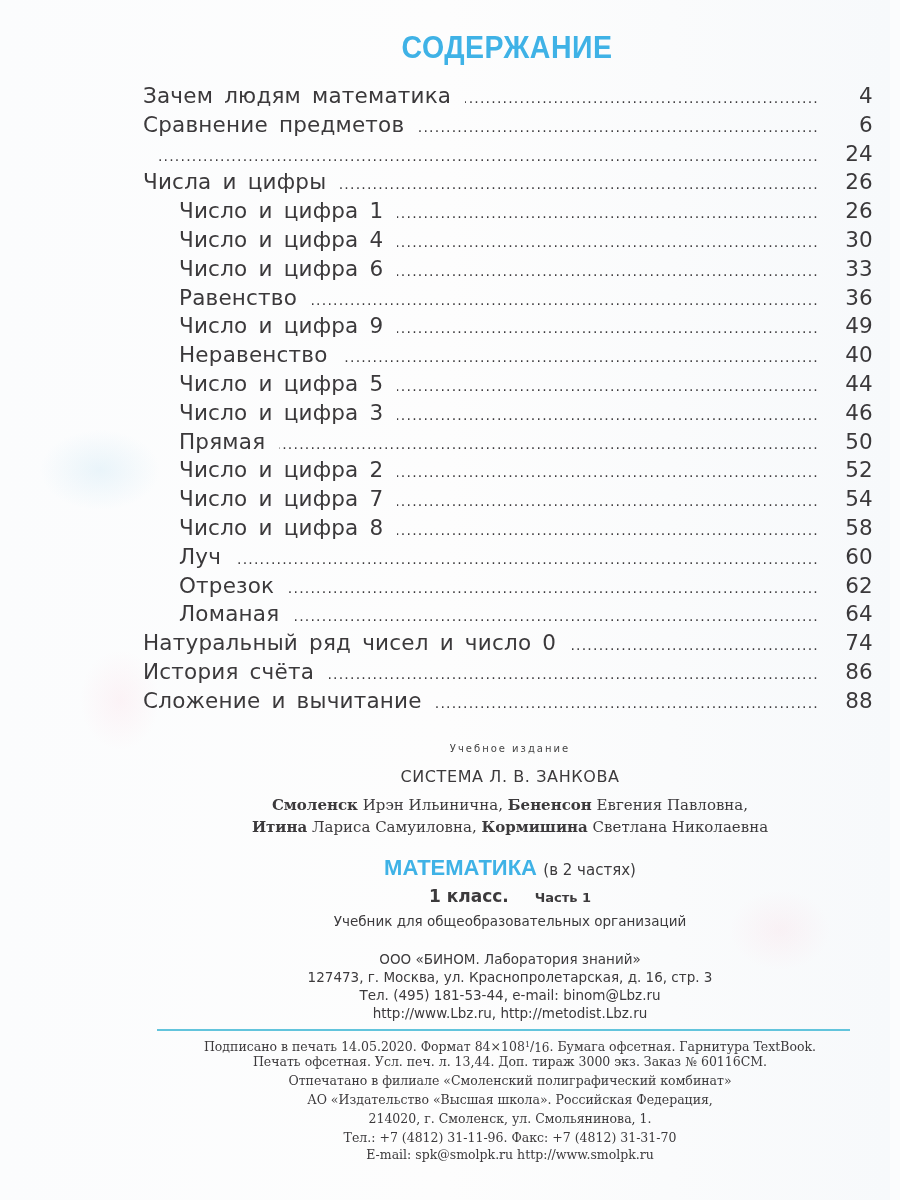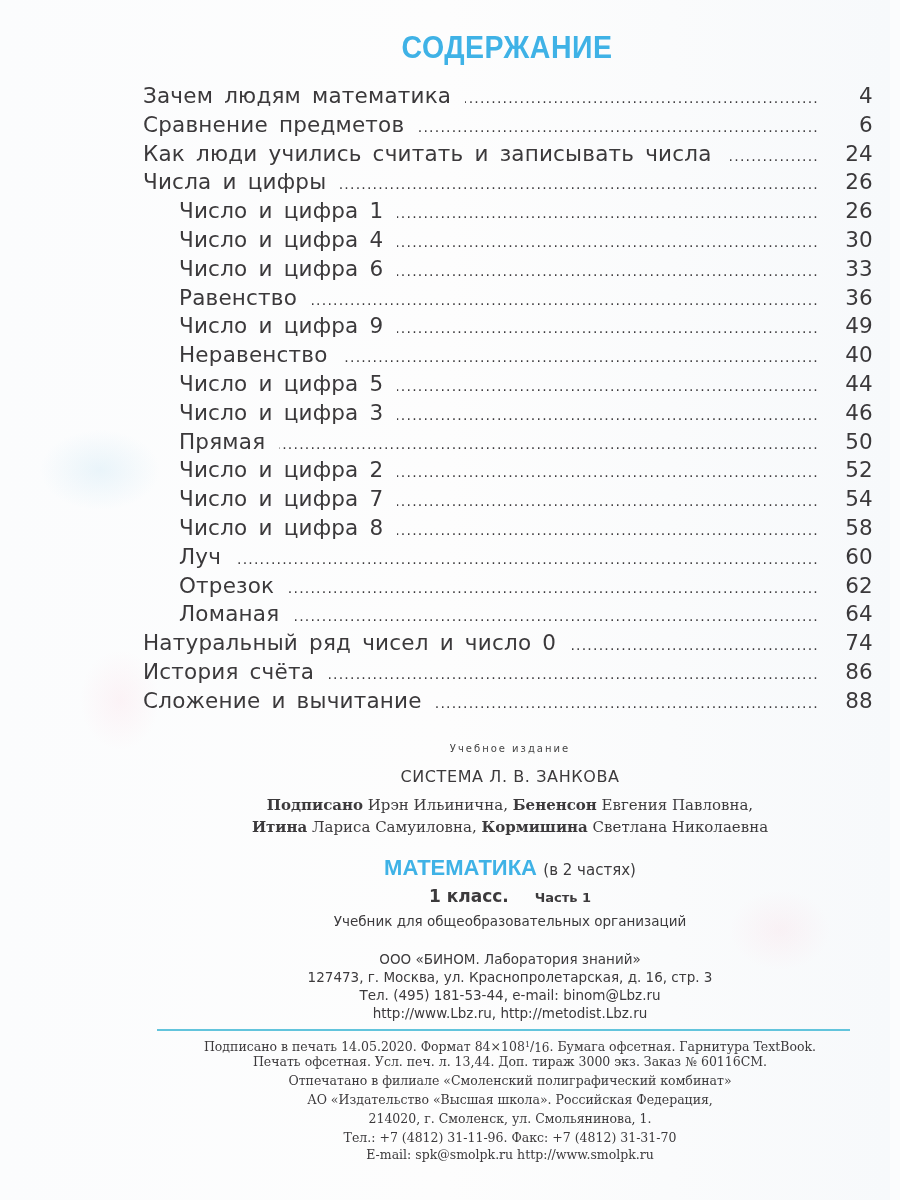--- a/index.html
+++ b/index.html
@@ -169,21 +169,20 @@
         <span class="toc-label">Зачем людям математика</span>
         <span class="toc-dots">......................................................................................................................................</span>
         <span class="toc-page">4</span>
       </div>
       <div class="toc-row">
         <span class="toc-label">Сравнение предметов</span>
         <span class="toc-dots">......................................................................................................................................</span>
         <span class="toc-page">6</span>
       </div>
       <div class="toc-row">
-        <span class="toc-label">Как люди учились считать и записывать числа</span>
         <span class="toc-dots">......................................................................................................................................</span>
         <span class="toc-page">24</span>
       </div>
       <div class="toc-row">
         <span class="toc-label">Числа и цифры</span>
         <span class="toc-dots">......................................................................................................................................</span>
         <span class="toc-page">26</span>
       </div>
       <div class="toc-row sub">
         <span class="toc-label">Число и цифра 1</span>
@@ -274,21 +273,21 @@
         <span class="toc-label">Сложение и вычитание</span>
         <span class="toc-dots">......................................................................................................................................</span>
         <span class="toc-page">88</span>
       </div>
     </div>
 
   <div class="imprint edition-type">Учебное издание</div>
   <div class="imprint system">СИСТЕМА Л. В. ЗАНКОВА</div>
 
   <div class="imprint authors l1">
-    <b>Подписано</b>
+    <b>Смоленск</b>
     <span>Ирэн Ильинична</span><span>,</span>
     <b>Бененсон</b>
     <span>Евгения Павловна</span><span>,</span>
   </div>
   <div class="imprint authors l2">
     <b>Итина</b>
     <span>Лариса Самуиловна</span><span>,</span>
     <b>Кормишина</b>
     <span>Светлана Николаевна</span>
   </div>

